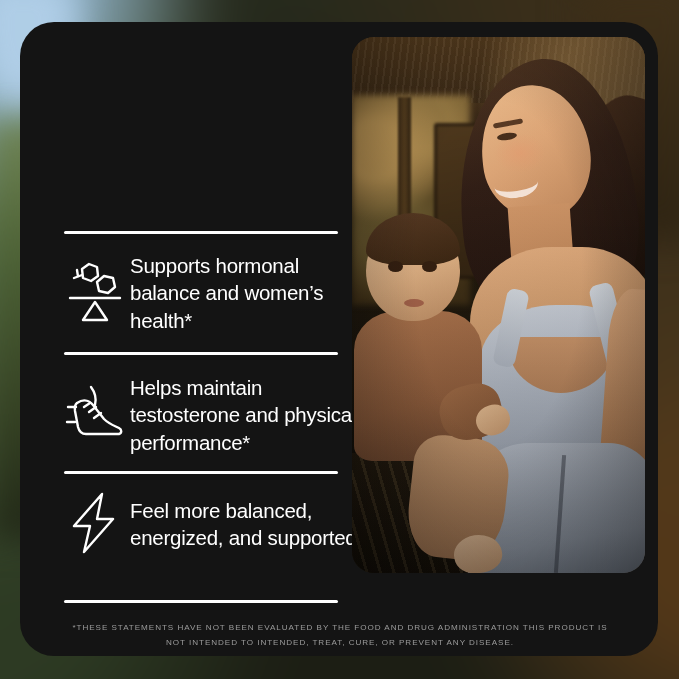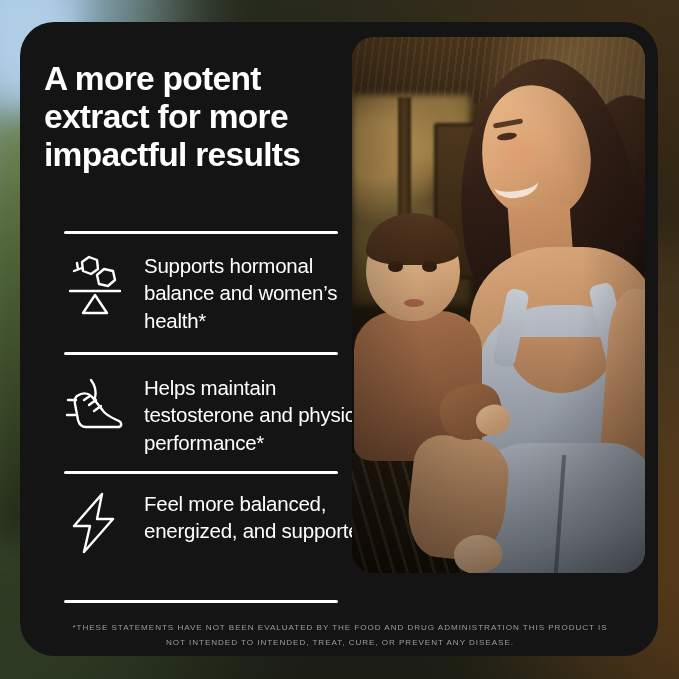--- a/index.html
+++ b/index.html
@@ -45,21 +45,21 @@
   .headline{
     color:#ffffff;font-weight:700;font-size:33.5px;line-height:1.14;
     letter-spacing:-.7px;margin:0;padding:22px 0 0 0;width:285px;}
 
   .divider{height:3px;background:#ffffff;border-radius:2px;}
   .d1{position:absolute;left:44px;top:209px;width:274px;}
   .d2{position:absolute;left:44px;top:330px;width:274px;}
   .d3{position:absolute;left:44px;top:449px;width:274px;}
   .d4{position:absolute;left:44px;top:578px;width:274px;}
 
-  .feature{position:absolute;left:44px;display:flex;align-items:flex-start;gap:18px;}
+  .feature{position:absolute;left:44px;display:flex;align-items:center;gap:4px;}
   .f1{top:228px;}
   .f2{top:350px;}
   .f3{top:466px;}
 
   .f-icon{flex:0 0 auto;width:62px;height:70px;display:block;}
   .f-text{color:#ffffff;font-size:20.5px;line-height:1.33;font-weight:400;
     letter-spacing:-.25px;width:235px;padding-top:2px;}
 
   
   .photo{position:absolute;left:332px;top:15px;width:293px;height:536px;
@@ -177,23 +177,20 @@
 
   <div class="backdrop">
     <div class="bd-base"></div>
     <div class="bd-sky"></div>
     <div class="bd-leaf"></div>
     <div class="bd-wood"></div>
   </div>
 
   <div class="card">
 
-    <div class="content">
-      <h1 class="headline">A more potent extract for more impactful results</h1>
-    </div>
 
     <div class="divider d1"></div>
     <div class="divider d2"></div>
     <div class="divider d3"></div>
     <div class="divider d4"></div>
 
     <div class="feature f1">
       <svg class="f-icon" viewBox="0 0 62 70" fill="none" stroke="#ffffff" stroke-width="2.4" stroke-linecap="round" stroke-linejoin="round">
         <polygon points="25,7 33,10 34,19 27,24 19,21 18,12"></polygon>
         <polygon points="40,19 49,21 51,30 44,36 35,34 33,25"></polygon>

